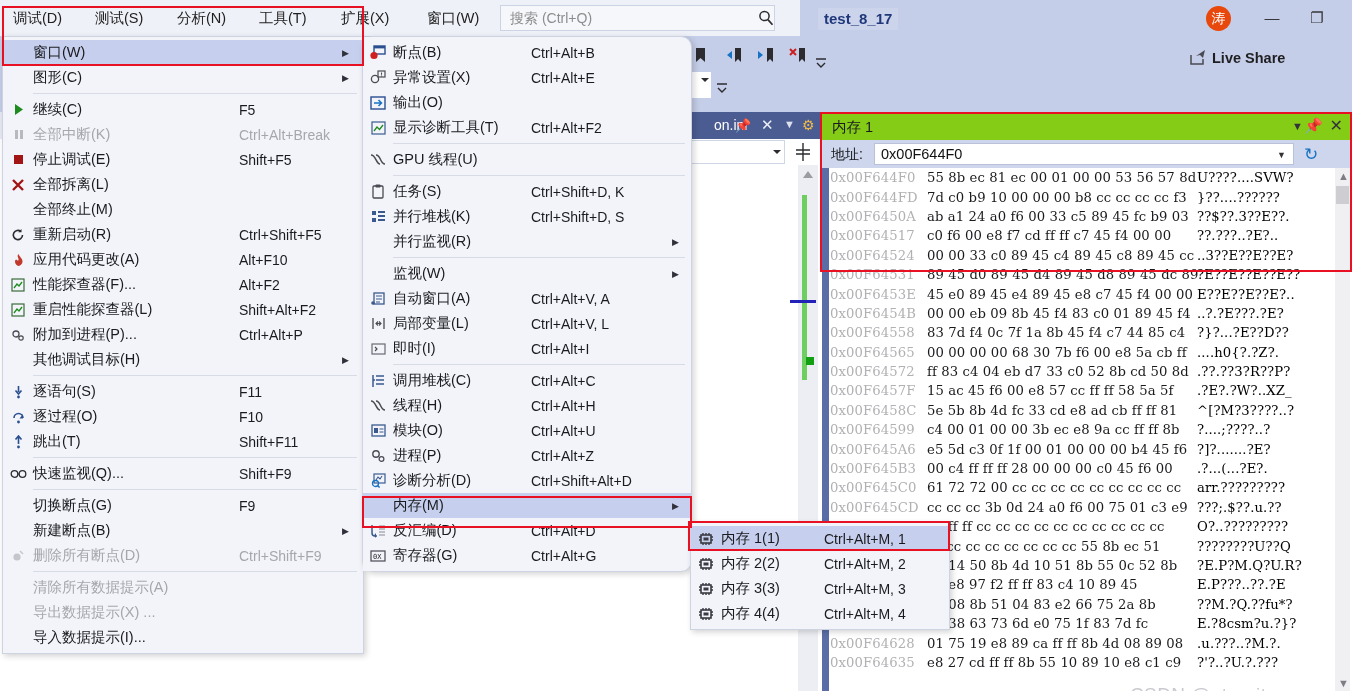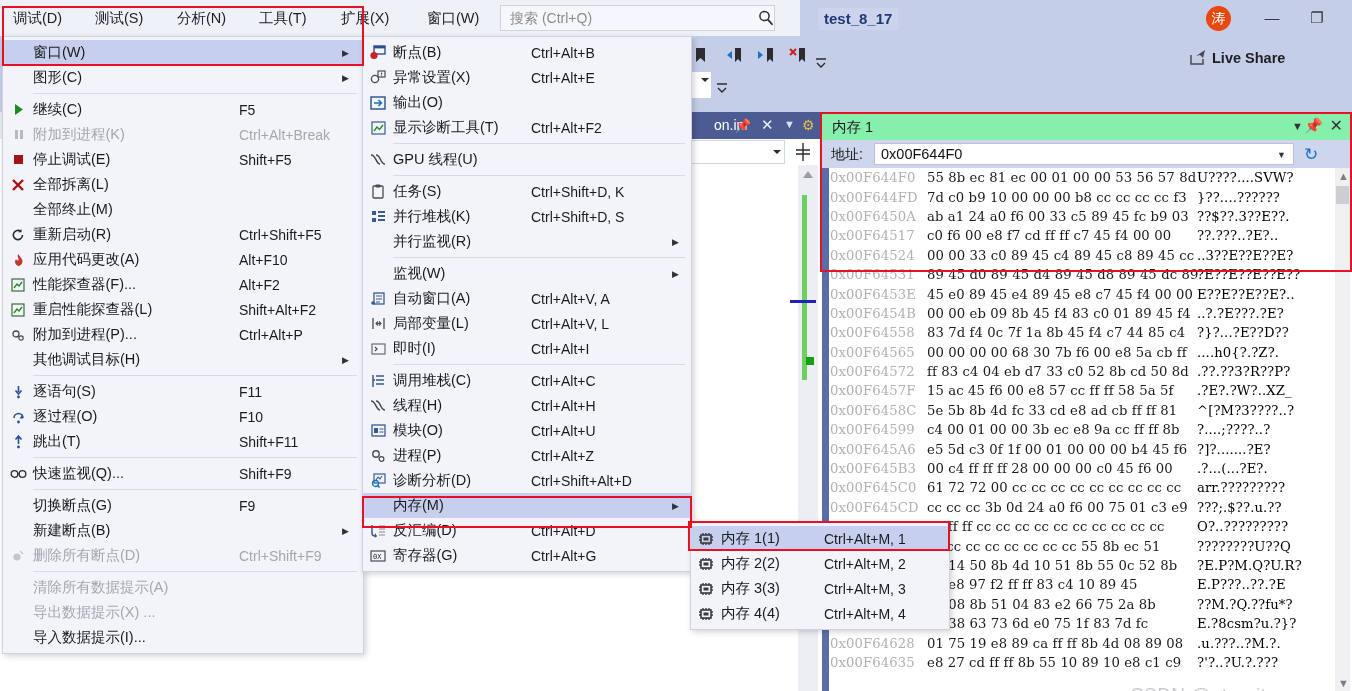--- a/index.html
+++ b/index.html
@@ -148,40 +148,40 @@
   .mrow .arrow {
     position: absolute; font-size: 9px; color: #30303a;
   }
   .msep { height: 1px; background: #d7dbe6; margin: 3px 6px 3px 30px; }
 
   
   #menu1 { left: 2px; top: 36px; width: 362px; }
   #menu1 .key { left: 236px; }
   #menu1 .arrow { right: 14px; }
   
-  #menu2 { left: 362px; top: 36px; width: 330px; }
+  #menu2 { left: 362px; top: 36px; width: 330px; border-radius: 11px; }
   #menu2 .key { left: 168px; }
   #menu2 .arrow { right: 12px; }
   
   #menu3 { left: 690px; top: 522px; width: 260px; }
   #menu3 .key { left: 133px; }
 
   
   .redbox {
     position: absolute; border: 2.5px solid #e81123; pointer-events: none;
   }
 
   
   .memwin {
     position: absolute; left: 822px; top: 114px; width: 528px; height: 577px;
     background: #ffffff;
   }
   .mem-header {
     position: absolute; left: 0; top: 0; width: 528px; height: 26px;
-    background: #86efac;
+    background: #84cc16;
   }
   .mem-title {
     position: absolute; left: 10px; top: 4px; font-size: 14.5px; color: #1b1b1f;
   }
   .mem-dd { position: absolute; right: 47px; top: 6px; font-size: 11px; color: #33333a; }
   .mem-pin { position: absolute; right: 27px; top: 3px; font-size: 15px; color: #33333a; }
   .mem-close { position: absolute; right: 7px; top: 2px; font-size: 16px; color: #33333a; }
 
   .mem-addrbar {
     position: absolute; left: 0; top: 26px; width: 528px; height: 28px;
@@ -424,21 +424,21 @@
         <span class="lbl">继续(C)</span>
         <span class="key">F5</span>
       </div>
       <div class="mrow dis">
         <span class="ico">
           <svg width="13" height="13" viewBox="0 0 13 13">
             <rect x="3" y="2" width="3" height="9" fill="#b8b8bf"></rect>
             <rect x="8" y="2" width="3" height="9" fill="#b8b8bf"></rect>
           </svg>
         </span>
-        <span class="lbl">附加到进程(K)</span>
+        <span class="lbl">全部中断(K)</span>
         <span class="key">Ctrl+Alt+Break</span>
       </div>
       <div class="mrow">
         <span class="ico">
           <svg width="13" height="13" viewBox="0 0 13 13">
             <rect x="2" y="2" width="9" height="9" fill="#a31515"></rect>
           </svg>
         </span>
         <span class="lbl">停止调试(E)</span>
         <span class="key">Shift+F5</span>

